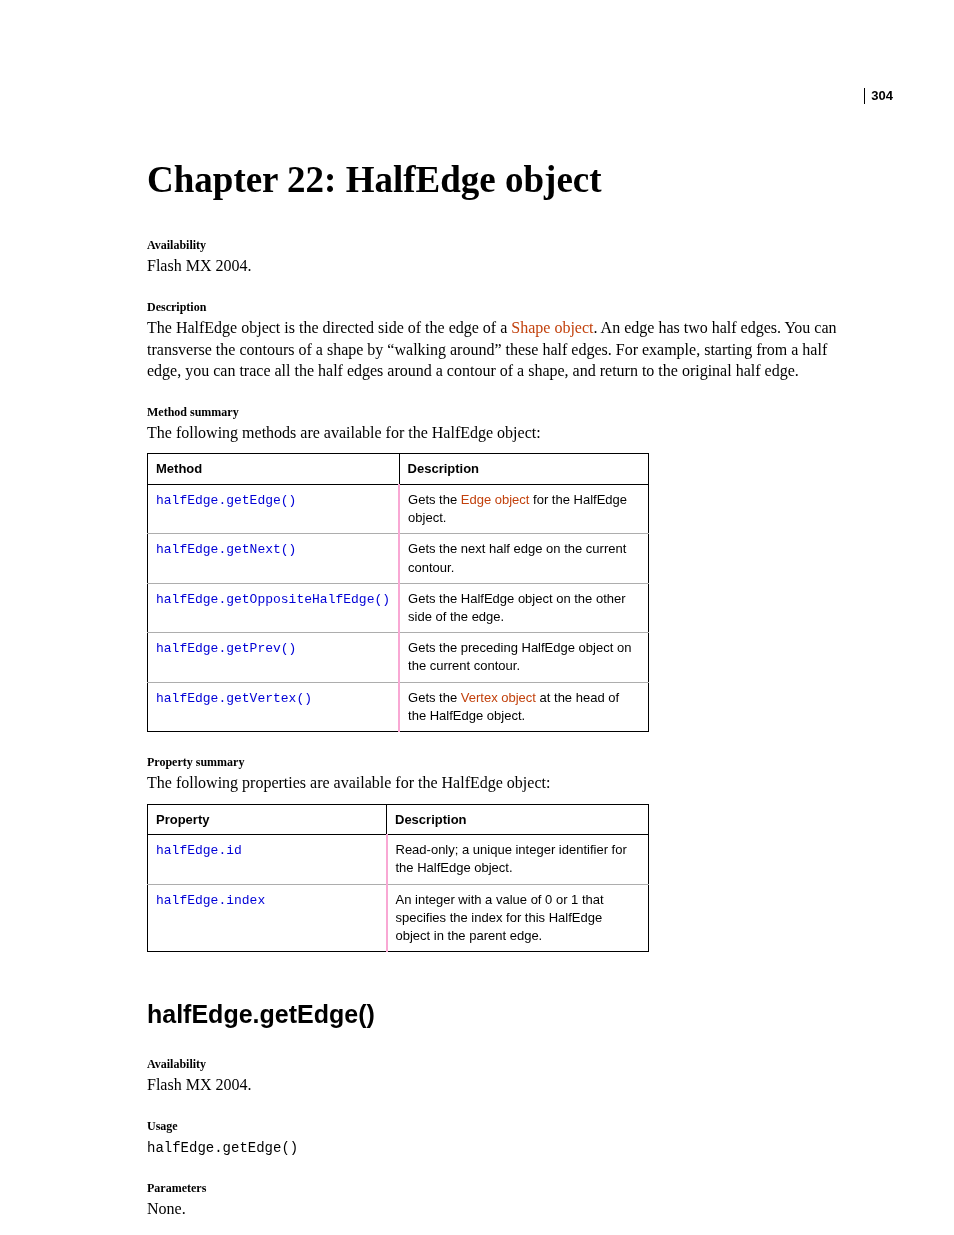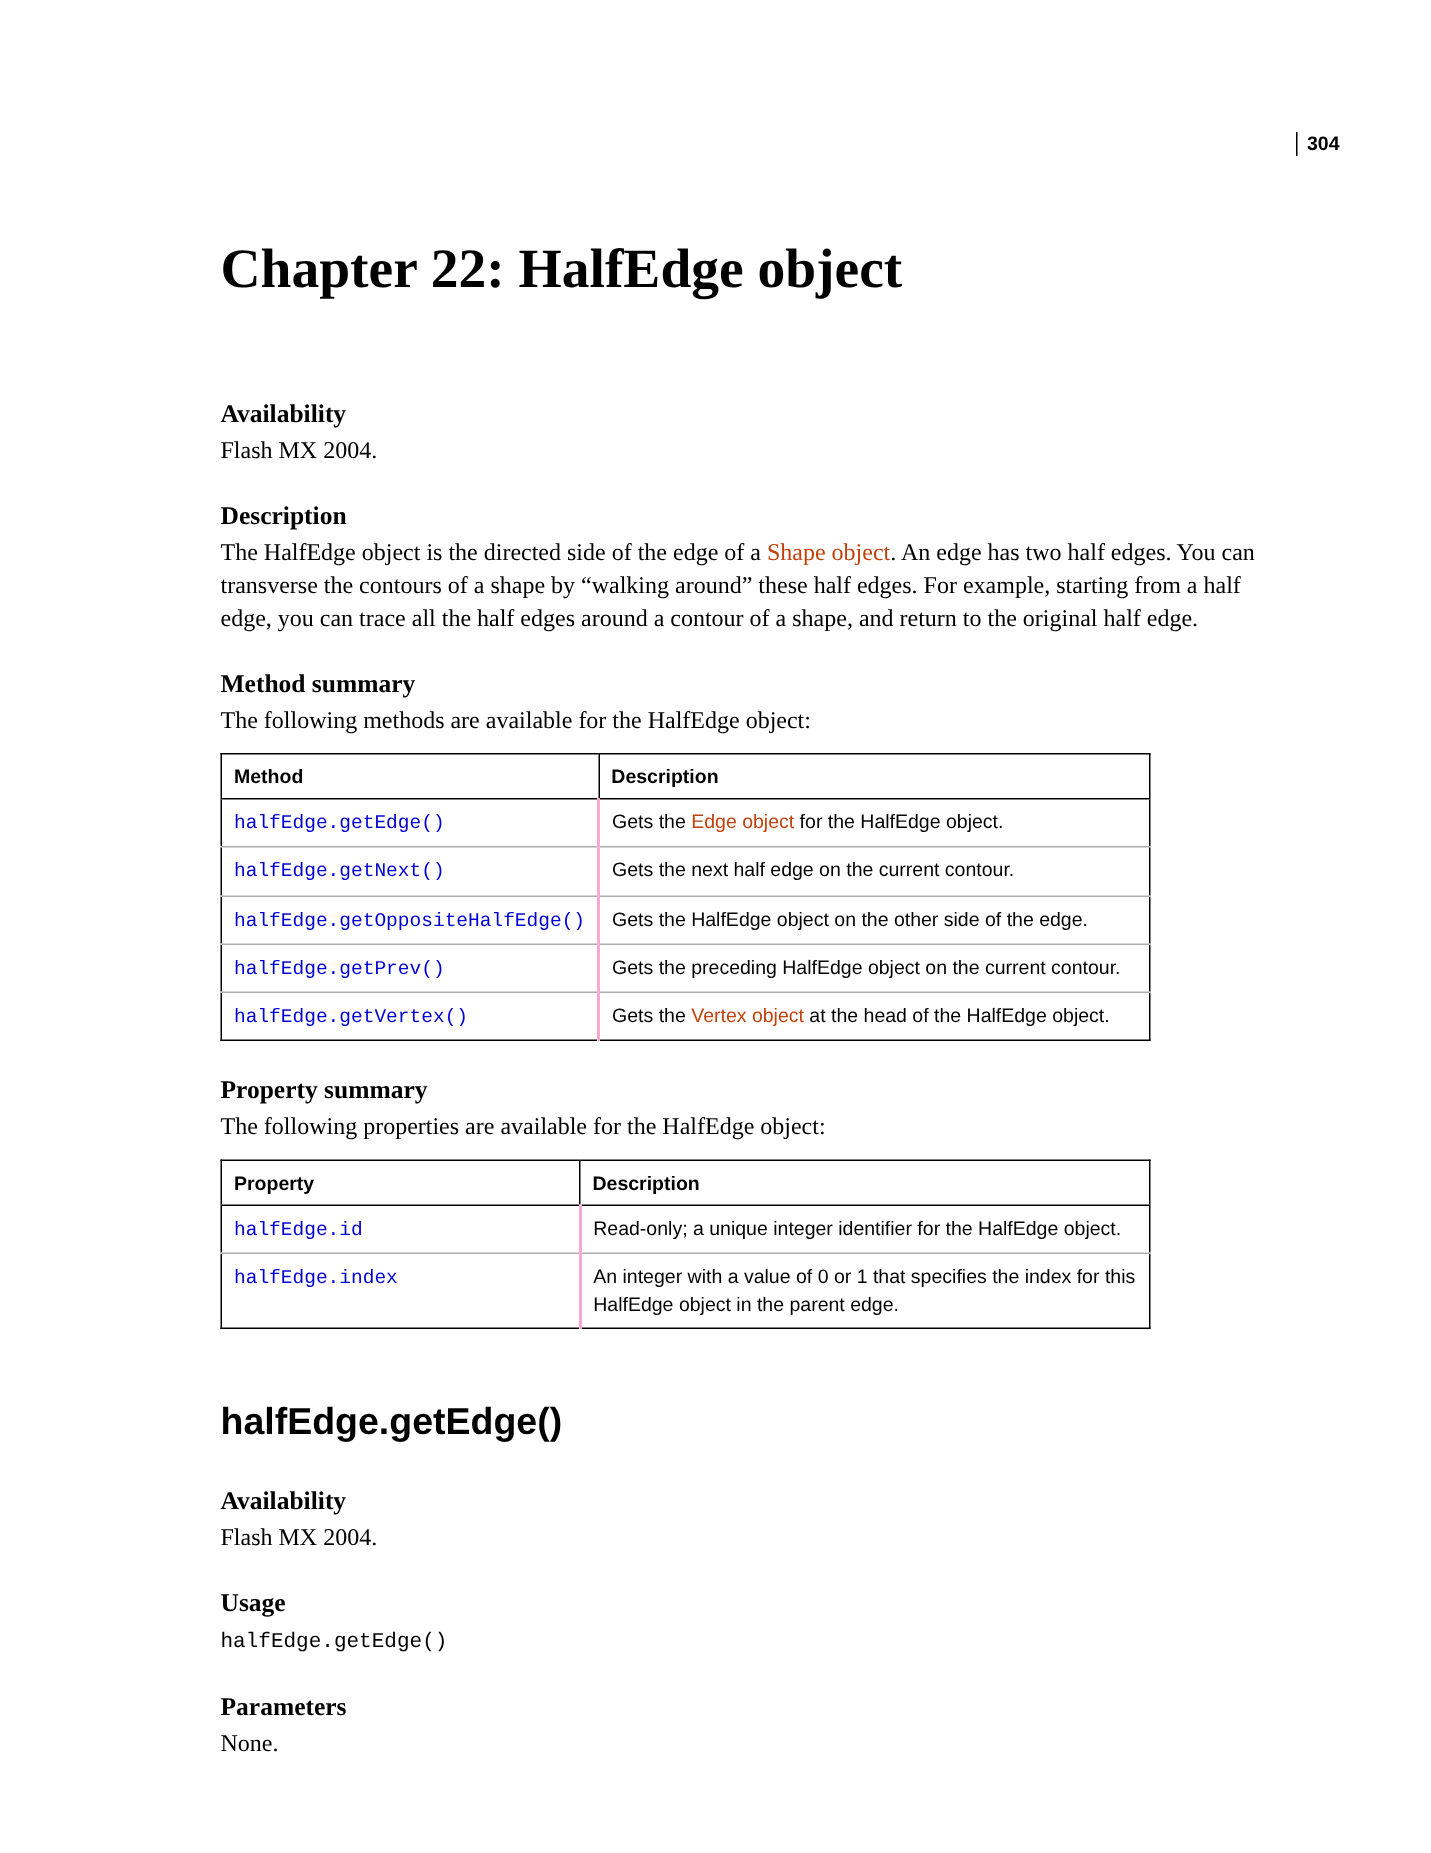--- a/index.html
+++ b/index.html
@@ -24,54 +24,54 @@
     font-weight: bold;
     font-size: 13px;
     border-left: 1px solid #000;
     padding-left: 6px;
     line-height: 1.2;
   }
   h1.chapter-title {
     font-family: "Minion Pro", Georgia, serif;
     font-weight: bold;
     font-size: 37px;
-    margin: 70px 0 60px 0;
+    margin: 70px 0 32px 0;
   }
   h2.section-title {
     font-family: "Myriad Pro", Arial, Helvetica, sans-serif;
     font-weight: bold;
     font-size: 25px;
     margin: 46px 0 24px 0;
   }
   .label {
     font-weight: bold;
     margin-top: 22px;
     margin-bottom: 2px;
-    font-size: 17px;
+    font-size: 12px;
   }
   p {
     margin: 2px 0 8px 0;
   }
   a.link, span.link {
     color: #c2410c;
     text-decoration: none;
   }
   code.mono {
     font-family: "Courier New", Courier, monospace;
     font-size: 14px;
   }
   a.codelink {
     font-family: "Courier New", Courier, monospace;
     font-size: 13px;
     color: #0000d6;
     text-decoration: none;
   }
   table.summary {
     border-collapse: collapse;
-    width: 620px;
+    width: 502px;
     margin-top: 10px;
     margin-bottom: 8px;
     font-family: "Myriad Pro", Arial, Helvetica, sans-serif;
     font-size: 13px;
     border: 1px solid #000;
   }
   table.summary th {
     text-align: left;
     font-weight: bold;
     padding: 6px 8px;

